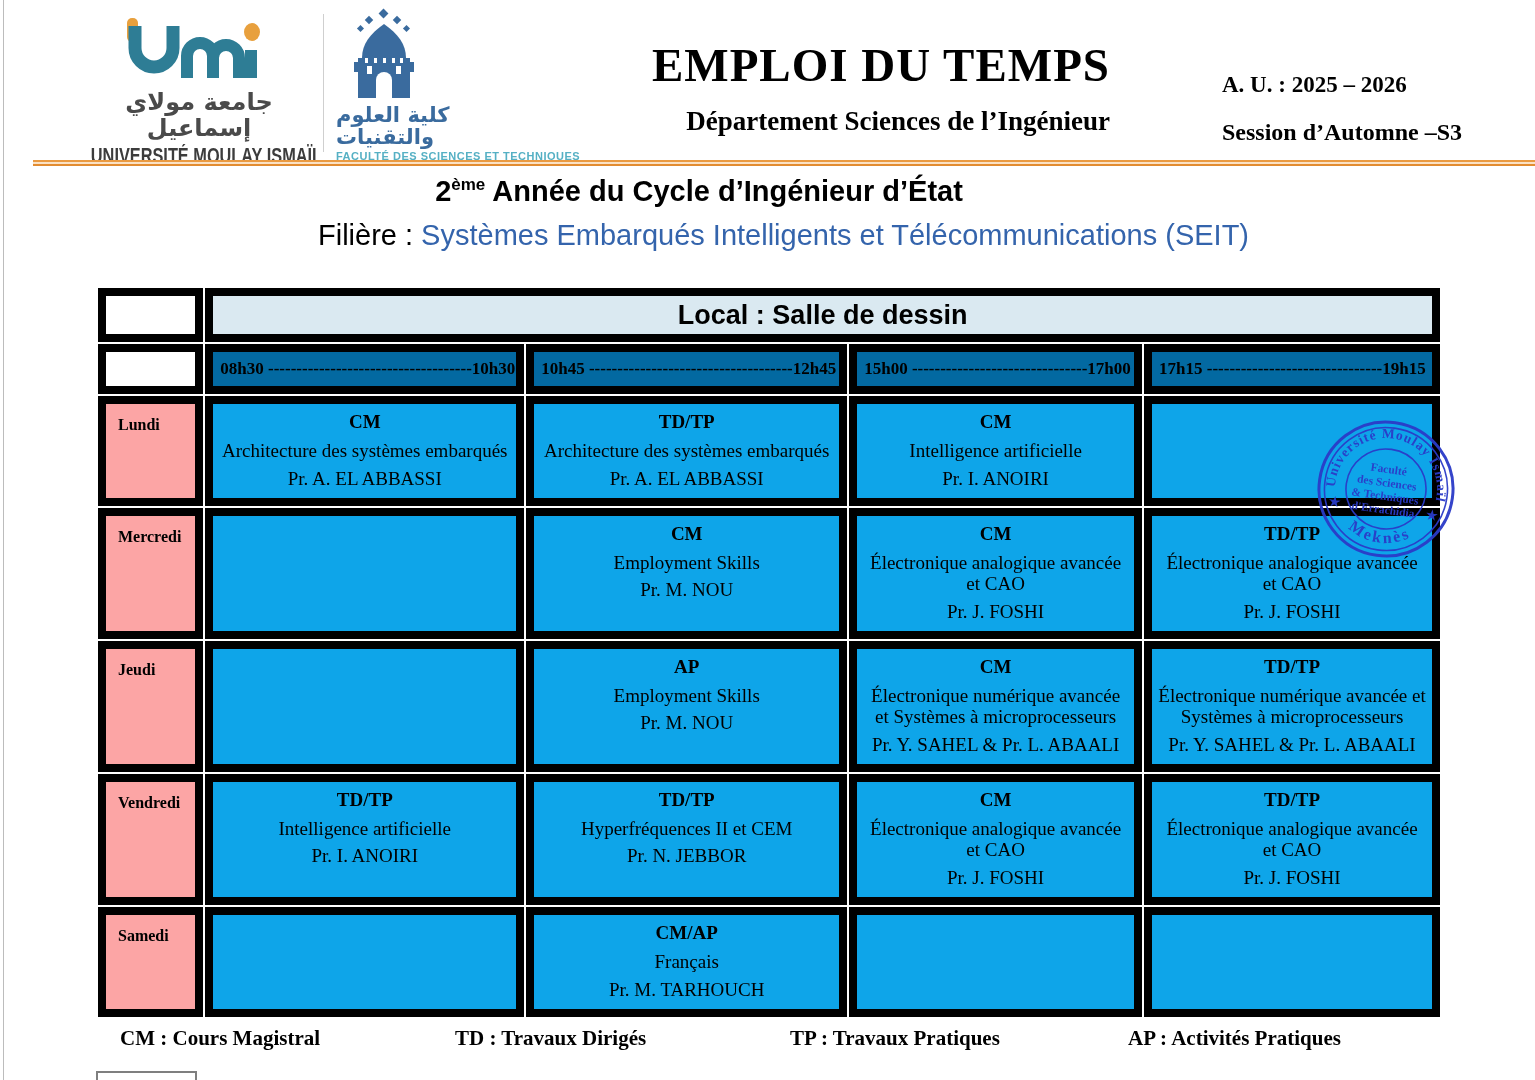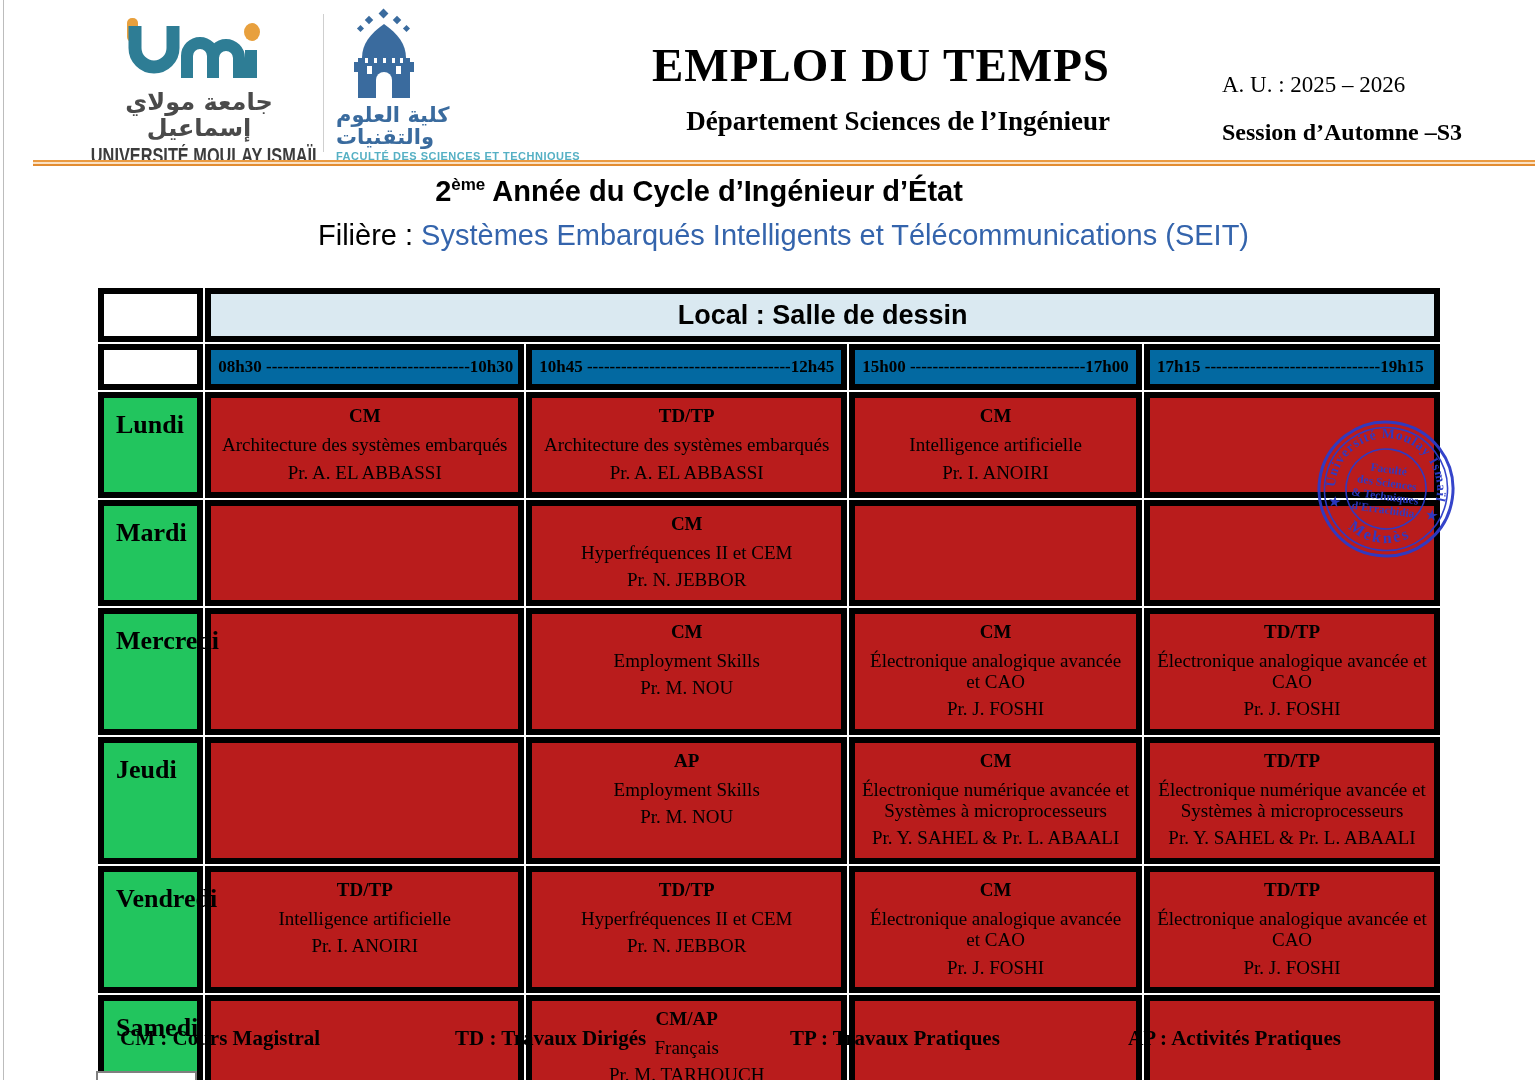--- a/index.html
+++ b/index.html
@@ -15,45 +15,45 @@
   .umi-latin{display:inline-block;font-family:"Liberation Sans",sans-serif;font-weight:bold;font-size:17px;color:#3c3c3c;transform:scale(.96,1.25);transform-origin:center;white-space:nowrap;margin-top:5px;}
   #logo-divider{position:absolute;left:323px;top:14px;width:1px;height:138px;background:#cfcfcf;}
   #fst-logo{position:absolute;left:336px;top:8px;width:208px;}
   .fst-arabic{font-family:"DejaVu Sans",sans-serif;font-weight:bold;font-size:21px;color:#3a6b9e;line-height:1.05;}
   .fst-latin{font-family:"Liberation Sans",sans-serif;font-weight:bold;font-size:11px;color:#55b0c4;letter-spacing:.5px;margin-top:2px;white-space:nowrap;}
 
   #title-block{position:absolute;left:565px;top:42px;width:545px;text-align:right;}
   .doc-title{font-size:47px;font-weight:bold;letter-spacing:1px;line-height:1;}
   .doc-sub{font-size:27px;font-weight:bold;margin-top:17px;}
   #meta-block{position:absolute;left:1222px;top:72px;width:300px;}
-  .meta-year{font-size:23px;font-weight:normal;}
+  .meta-year{font-size:23px;font-weight:bold;}
   .meta-session{font-size:24px;font-weight:bold;margin-top:21px;white-space:nowrap;}
 
   .orange-rule{position:absolute;left:33px;right:0;top:160px;height:6px;
     background:linear-gradient(to bottom,#ea9a41 0%,#ea9a41 28%,#fbe3c8 42%,#fbe3c8 58%,#e28c31 72%,#e28c31 100%);}
 
   
   #program-line1{position:absolute;top:175px;left:0;width:1398px;text-align:center;
     font-family:"Liberation Sans",sans-serif;font-weight:bold;font-size:29px;}
   #program-line1 sup{font-size:17px;}
   #program-line2{position:absolute;top:219px;left:0;width:1535px;text-align:center;
     font-family:"Liberation Sans",sans-serif;font-weight:normal;font-size:29px;padding-left:16px;}
   .filiere-value{color:#3464ac;}
 
   
   #timetable{position:absolute;left:96px;top:286px;width:1346px;
     border-collapse:separate;border-spacing:2px;table-layout:fixed;}
-  #timetable td{border:6px solid #000000;box-sizing:border-box;}
+  #timetable td{border:8px solid #000000;box-sizing:border-box;}
   td.blank{border:none;background:transparent;}
   td.local-header{background:#dae9f1;font-family:"Liberation Sans",sans-serif;font-weight:bold;
     font-size:27px;text-align:center;height:54px;vertical-align:middle;}
   td.time-cell{background:#0369a1;font-weight:bold;font-size:17px;padding:7px 4px 7px 7px;
     white-space:nowrap;overflow:hidden;}
-  td.day{background:#22c55e;font-weight:bold;font-size:26px;vertical-align:top;padding:12px 0 0 12px;}
-  td.slot{background:#b91c1c;vertical-align:top;text-align:center;font-size:19px;padding:3px 6px;}
+  td.day{background:#fca5a5;font-weight:bold;font-size:16px;vertical-align:top;padding:12px 0 0 12px;}
+  td.slot{background:#0ea5e9;vertical-align:top;text-align:center;font-size:19px;padding:3px 6px;}
   td.slot p{margin:1px 0 6px;line-height:1.12;}
   td.slot p.type{font-weight:bold;margin-top:4px;margin-bottom:8px;}
 
   
   #legend{position:absolute;top:1026px;left:0;width:1535px;height:30px;font-weight:bold;font-size:21px;}
   #legend span{position:absolute;top:0;white-space:nowrap;}
   .legend-0{left:120px;} .legend-1{left:455px;} .legend-2{left:790px;} .legend-3{left:1128px;}
 
   
   #stamp{position:absolute;left:1310px;top:413px;width:152px;height:152px;
@@ -164,31 +164,20 @@
           <p class="course">Architecture des systèmes embarqués</p>
           <p class="prof">Pr. A. EL ABBASSI</p>
         </td>
         <td class="slot">
           <p class="type">CM</p>
           <p class="course">Intelligence artificielle</p>
           <p class="prof">Pr. I. ANOIRI</p>
         </td>
         <td class="slot"></td>
       </tr>
-      <tr style="height: 93px;">
-        <td class="day">Mardi</td>
-        <td class="slot"></td>
-        <td class="slot">
-          <p class="type">CM</p>
-          <p class="course">Hyperfréquences II et CEM</p>
-          <p class="prof">Pr. N. JEBBOR</p>
-        </td>
-        <td class="slot"></td>
-        <td class="slot"></td>
-      </tr>
       <tr style="height: 117px;">
         <td class="day">Mercredi</td>
         <td class="slot"></td>
         <td class="slot">
           <p class="type">CM</p>
           <p class="course">Employment Skills</p>
           <p class="prof">Pr. M. NOU</p>
         </td>
         <td class="slot">
           <p class="type">CM</p>

